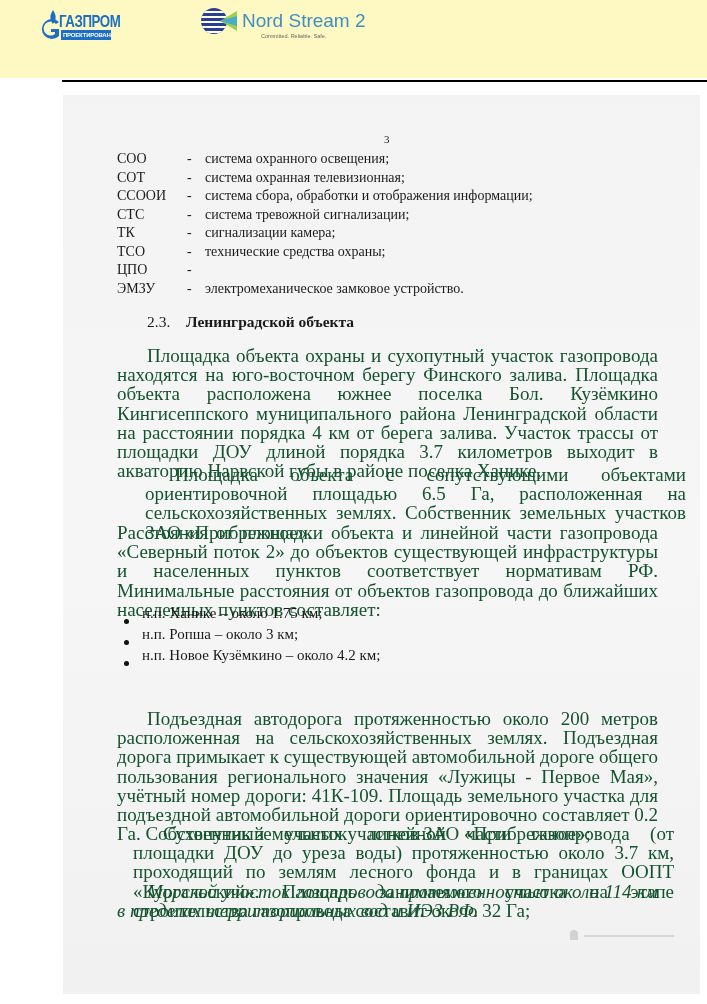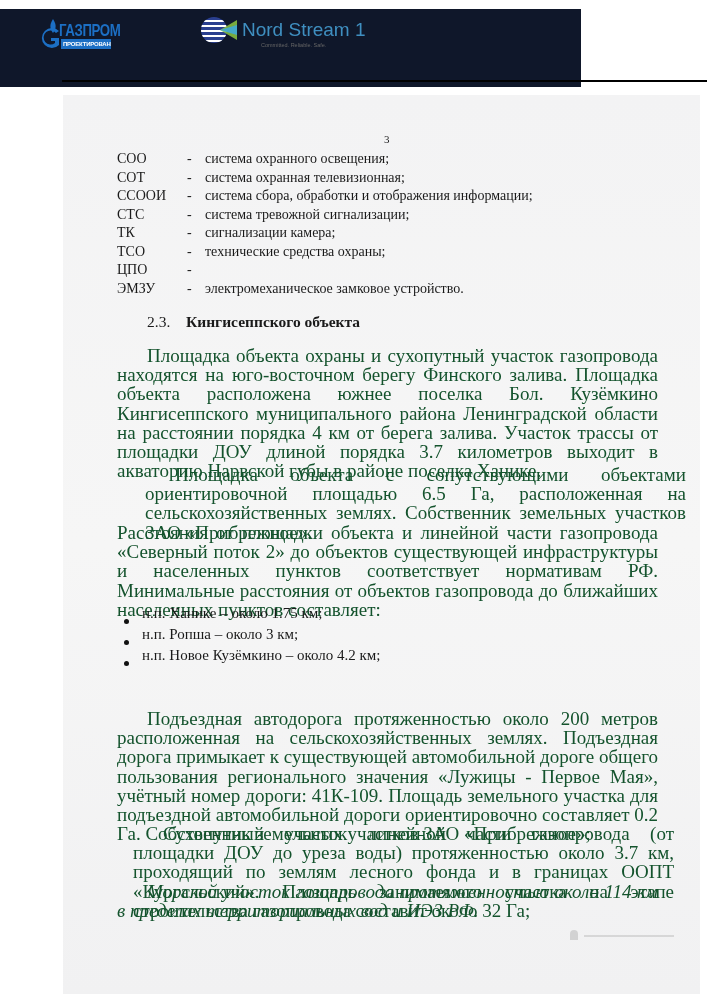--- a/index.html
+++ b/index.html
@@ -1,17 +1,17 @@
 <!DOCTYPE html>
 <html><head>
   <meta charset="utf-8">
   <style>
     html, body { margin: 0; padding: 0; background: #ffffff; }
     body { width: 707px; height: 1004px; position: relative; overflow: hidden; font-family: "Liberation Serif", serif; }
-    .header { position: absolute; left: 0; top: 9px; width: 581px; height: 78px; background: #0f172a; }
+    .header { position: absolute; left: 0; top: 0; width: 707px; height: 78px; background: #fef9c3; }
     .logo-gazprom { position: absolute; left: 37px; top: 6px; width: 74px; height: 36px; }
     .gp-g { position: absolute; left: 0; top: 4px; width: 26px; height: 30px; }
     .gp-word { position: absolute; left: 22px; top: 6px; font-family: "Liberation Sans", sans-serif; font-weight: bold; font-size: 17px; color: #1c6fc4; letter-spacing: -0.5px; transform: scaleX(0.78); transform-origin: left; }
     .gp-sub { position: absolute; left: 24px; top: 24px; background: #1c6fc4; color: #fff; font-family: "Liberation Sans", sans-serif; font-size: 6px; font-weight: bold; padding: 1px 2px; height: 8px; line-height: 8px; width: 46px; overflow: hidden; white-space: nowrap; letter-spacing: -0.2px; }
     .logo-ns { position: absolute; left: 200px; top: 5px; width: 160px; height: 36px; }
     .ns-mark { position: absolute; left: 0; top: 2px; width: 38px; height: 28px; }
     .ns-word { position: absolute; left: 42px; top: 5px; font-family: "Liberation Sans", sans-serif; font-size: 19px; color: #3f8fc0; white-space: nowrap; }
     .ns-tag { position: absolute; left: 61px; top: 28px; font-family: "Liberation Sans", sans-serif; font-size: 5.5px; color: #666; white-space: nowrap; }
     .rule { position: absolute; left: 62px; top: 80px; width: 645px; height: 0; border-top: 2px solid #000; }
     .scan { position: absolute; left: 63px; top: 95px; width: 637px; height: 899px; background: linear-gradient(180deg, #f3f3f4 0%, #f6f6f6 50%, #f1f1f2 100%); }
@@ -57,21 +57,21 @@
         <rect x="0" y="0" width="28" height="28" fill="#2a3f8f"></rect>
         <rect x="0" y="4" width="28" height="2" fill="#fff"></rect>
         <rect x="0" y="9" width="28" height="2" fill="#fff"></rect>
         <rect x="0" y="14" width="28" height="2" fill="#fff"></rect>
         <rect x="0" y="19" width="28" height="2" fill="#fff"></rect>
         <rect x="0" y="24" width="28" height="2" fill="#fff"></rect>
       </g>
       <path d="M20 14 L37 4 L37 24 Z" fill="#8cc63f" opacity="0.85"></path>
       <path d="M20 14 L37 9 L37 19 Z" fill="#3fa9d6" opacity="0.9"></path>
     </svg>
-    <div class="ns-word">Nord Stream 1</div>
+    <div class="ns-word">Nord Stream 2</div>
     <div class="ns-tag">Committed. Reliable. Safe.</div>
   </div>
 </div>
 
 <div class="rule"></div>
 
 <div class="scan"></div>
 
 <div class="page-num">3</div>
 
@@ -111,21 +111,21 @@
     <span class="abbr-dash">-</span>
   </div>
   <div class="abbr-row">
     <span class="abbr-term">ЭМЗУ</span>
     <span class="abbr-dash">-</span>
     <span class="abbr-def">электромеханическое замковое устройство.</span>
   </div>
 </div>
 
 <div class="section">
-  <span class="num">2.3.</span><span class="title">Кингисеппского объекта</span>
+  <span class="num">2.3.</span><span class="title">Ленинградской объекта</span>
 </div>
 
 <div class="para" style="top:346px;">
   <span class="indent"></span><span>Площадка объекта охраны и сухопутный участок газопровода находятся на юго-восточном берегу Финского залива. Площадка объекта расположена южнее поселка Бол. Кузёмкино Кингисеппского муниципального района Ленинградской области на расстоянии порядка 4 км от берега залива. Участок трассы от площадки ДОУ длиной порядка 3.7 километров выходит в акваторию Нарвской губы в районе поселка Ханике.</span>
 </div>
 
 <div class="para" style="top:465px;margin-left:28px;">
   <span class="indent"></span><span>Площадка объекта с сопутствующими объектами ориентировочной площадью 6.5 Га, расположенная на сельскохозяйственных землях. Собственник земельных участков ЗАО «Прибрежное».</span>
 </div>
 

